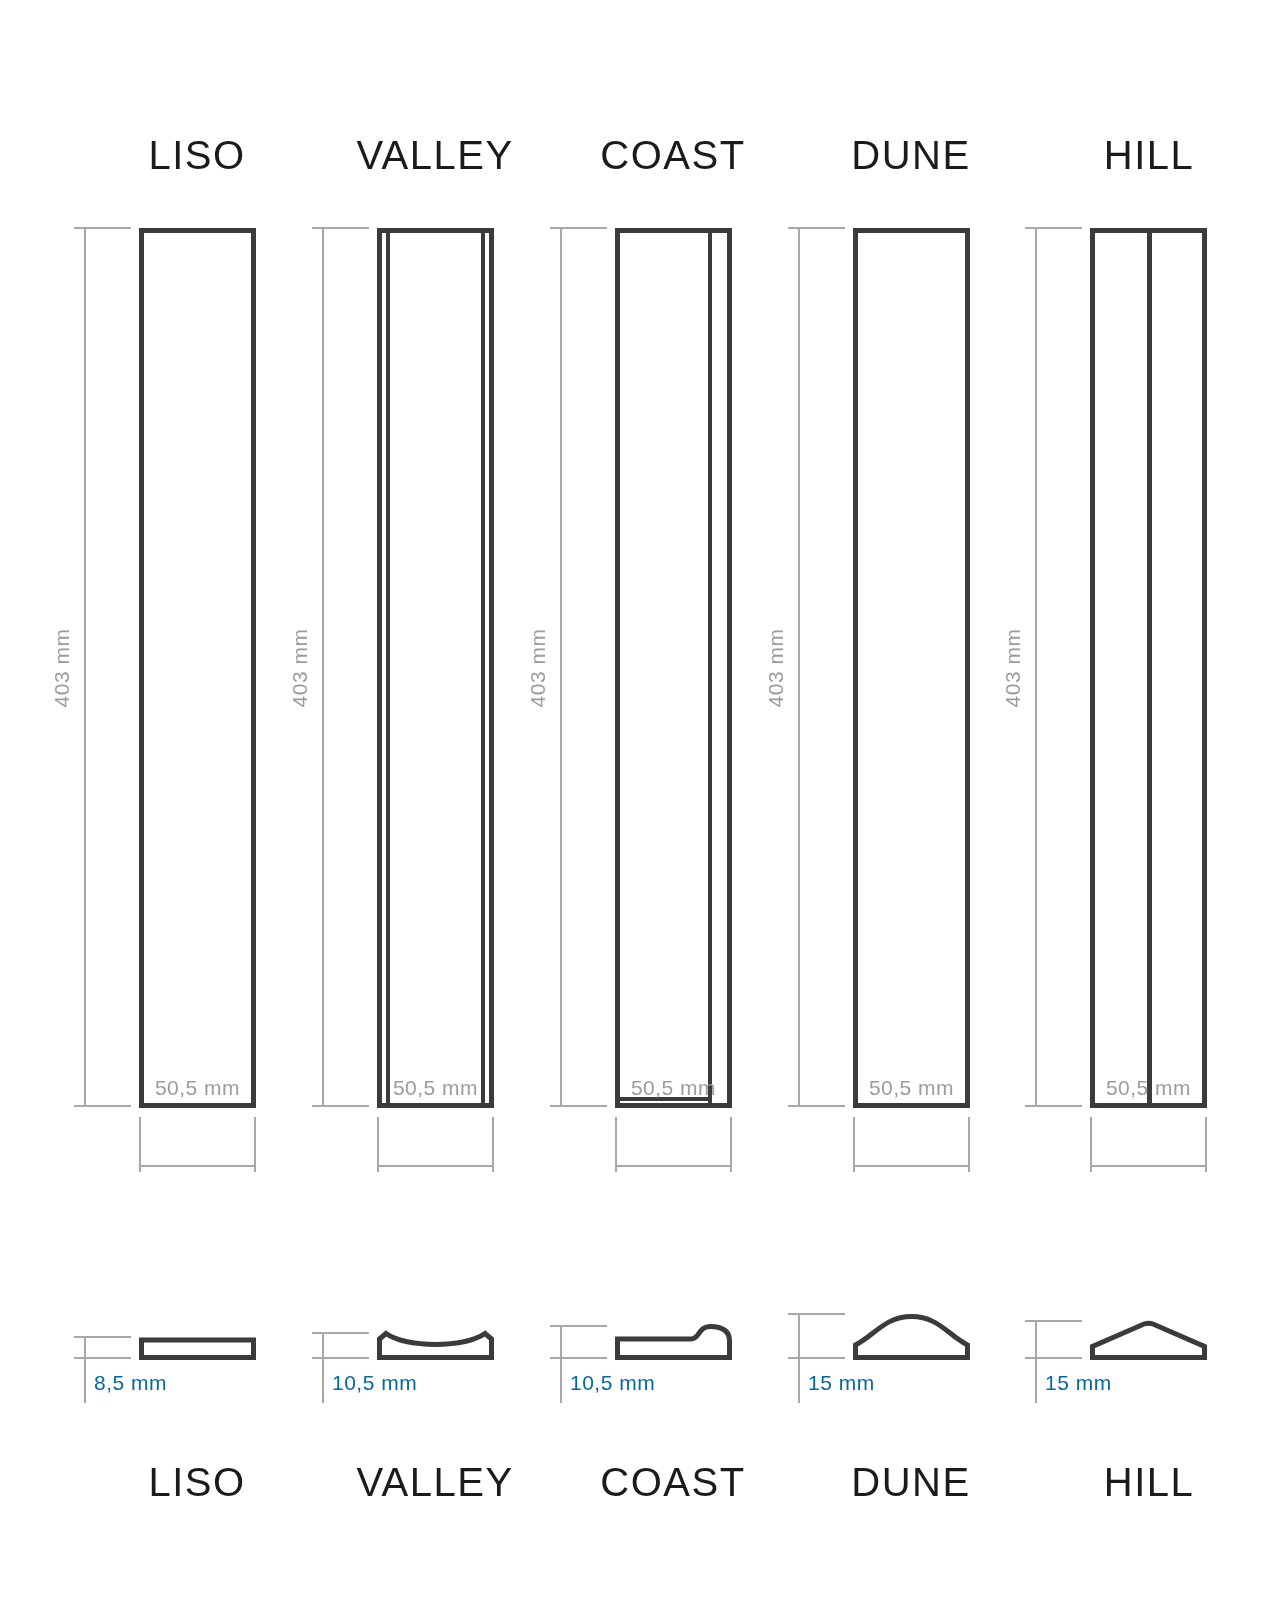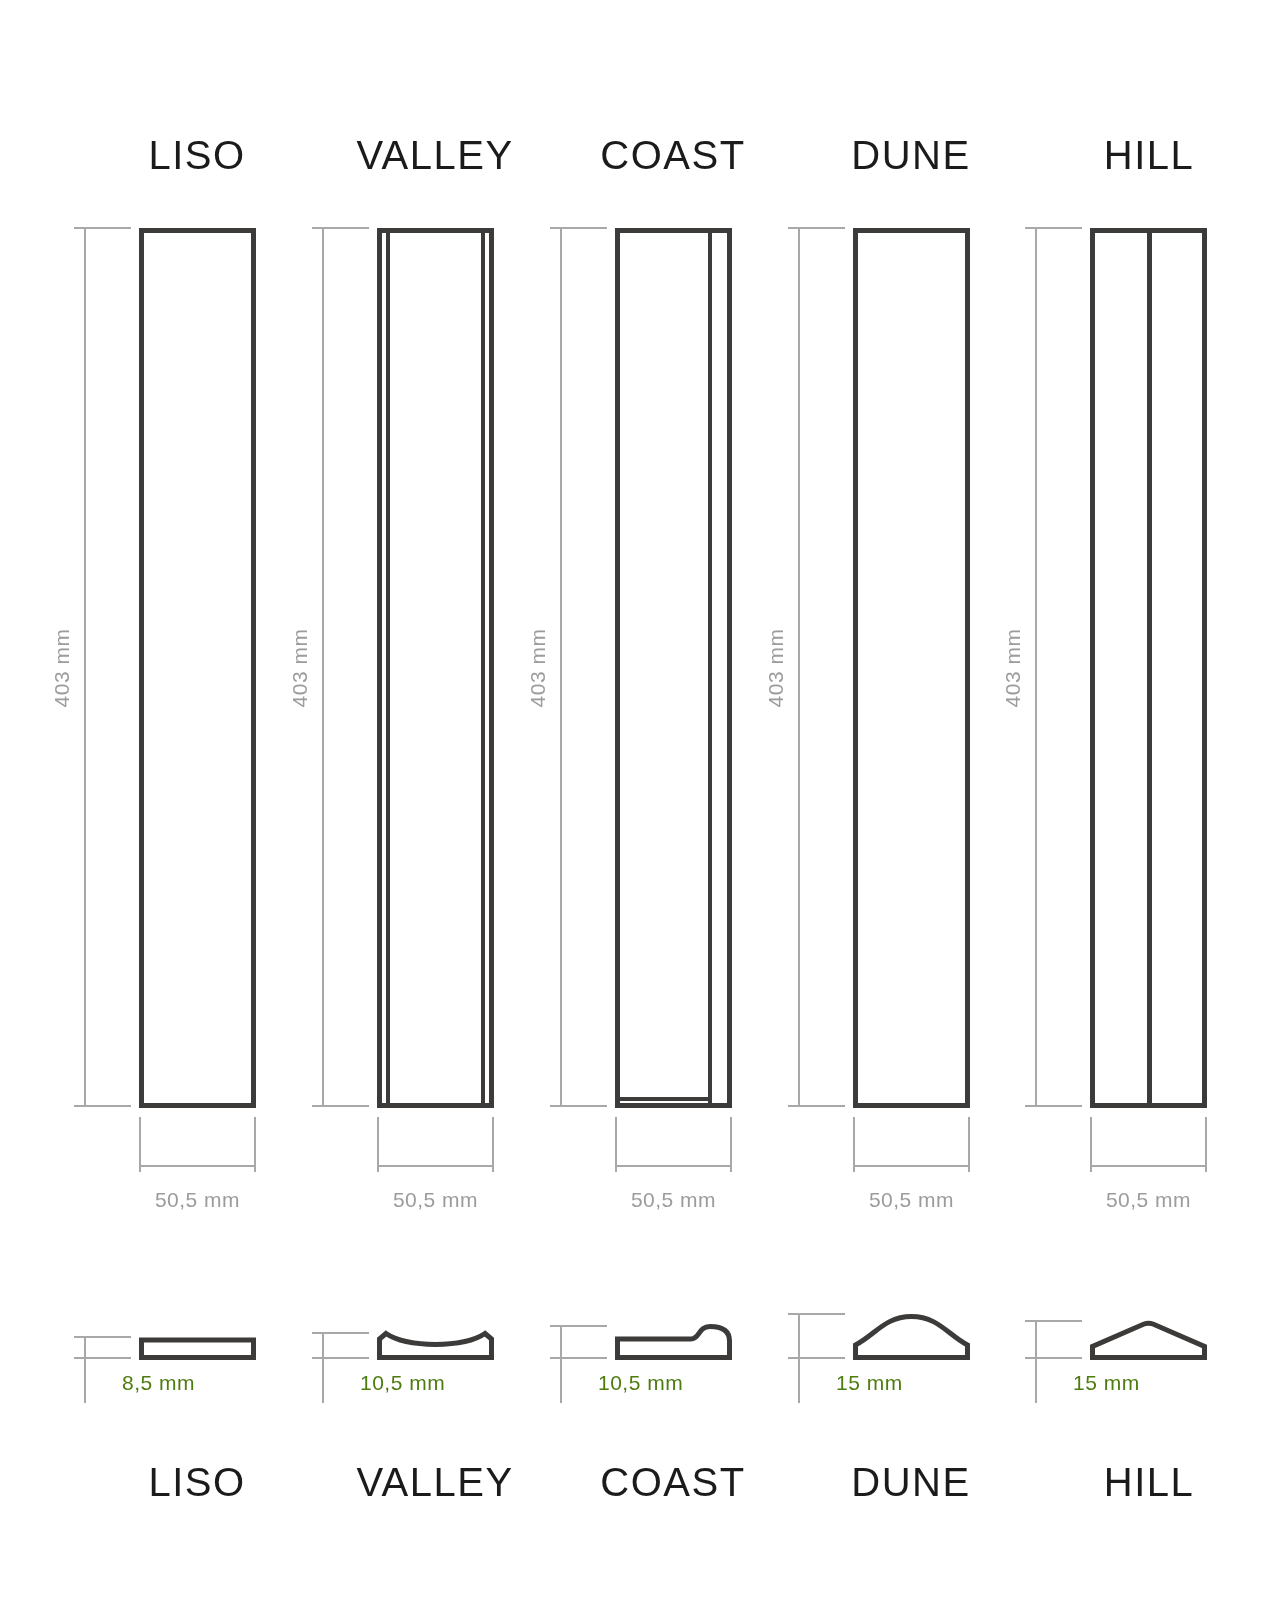--- a/index.html
+++ b/index.html
@@ -17,27 +17,27 @@
     position:absolute;top:228px;width:117px;height:880px;
     border:5px solid #3d3b39;box-sizing:border-box;background:#ffffff;
   }
   .iline-v{position:absolute;top:0;bottom:0;background:#3d3b39;}
   .iline-h{position:absolute;background:#3d3b39;}
   
   .dim-v{position:absolute;width:2px;background:#a8a8a8;}
   .dim-h{position:absolute;height:2px;background:#a8a8a8;}
   .tick{position:absolute;height:2px;width:57px;background:#a8a8a8;}
   .dim-text{
-    position:absolute;font-size:21px;color:#4d7c0f;letter-spacing:0.5px;white-space:nowrap;margin-left:28px;
+    position:absolute;font-size:21px;color:#0369a1;letter-spacing:0.5px;white-space:nowrap;
   }
   .dim-text-rot{
     position:absolute;width:120px;text-align:center;font-size:21px;color:#9c9c9c;
     letter-spacing:0.5px;transform:rotate(-90deg);white-space:nowrap;
   }
-  .wdim-label{position:absolute;top:1188px;width:117px;text-align:center;
+  .wdim-label{position:absolute;top:1076px;width:117px;text-align:center;
     font-size:21px;color:#9c9c9c;letter-spacing:0.5px;}
   .profile-svg{position:absolute;top:1303px;}
   .profile-svg path{fill:none;stroke:#3d3b39;stroke-width:5;stroke-linejoin:miter;}
 </style>
 </head>
 <body>
 
 <div class="canvas">
 
   <div>

